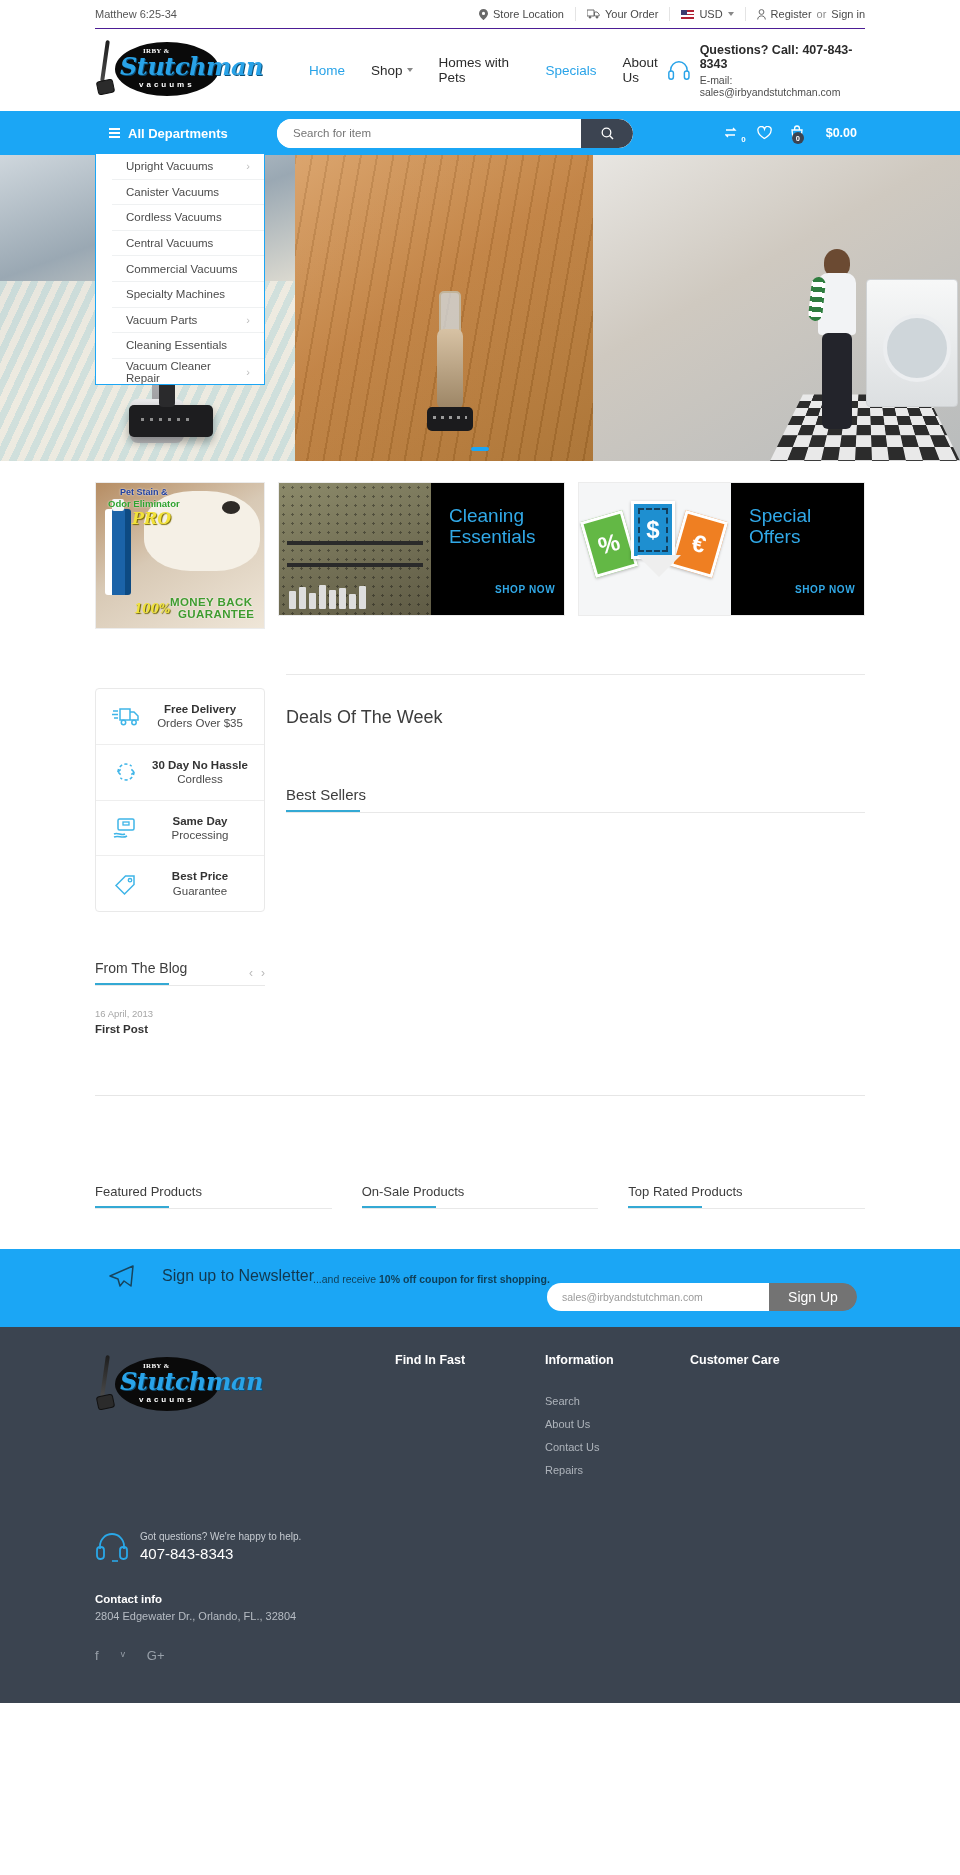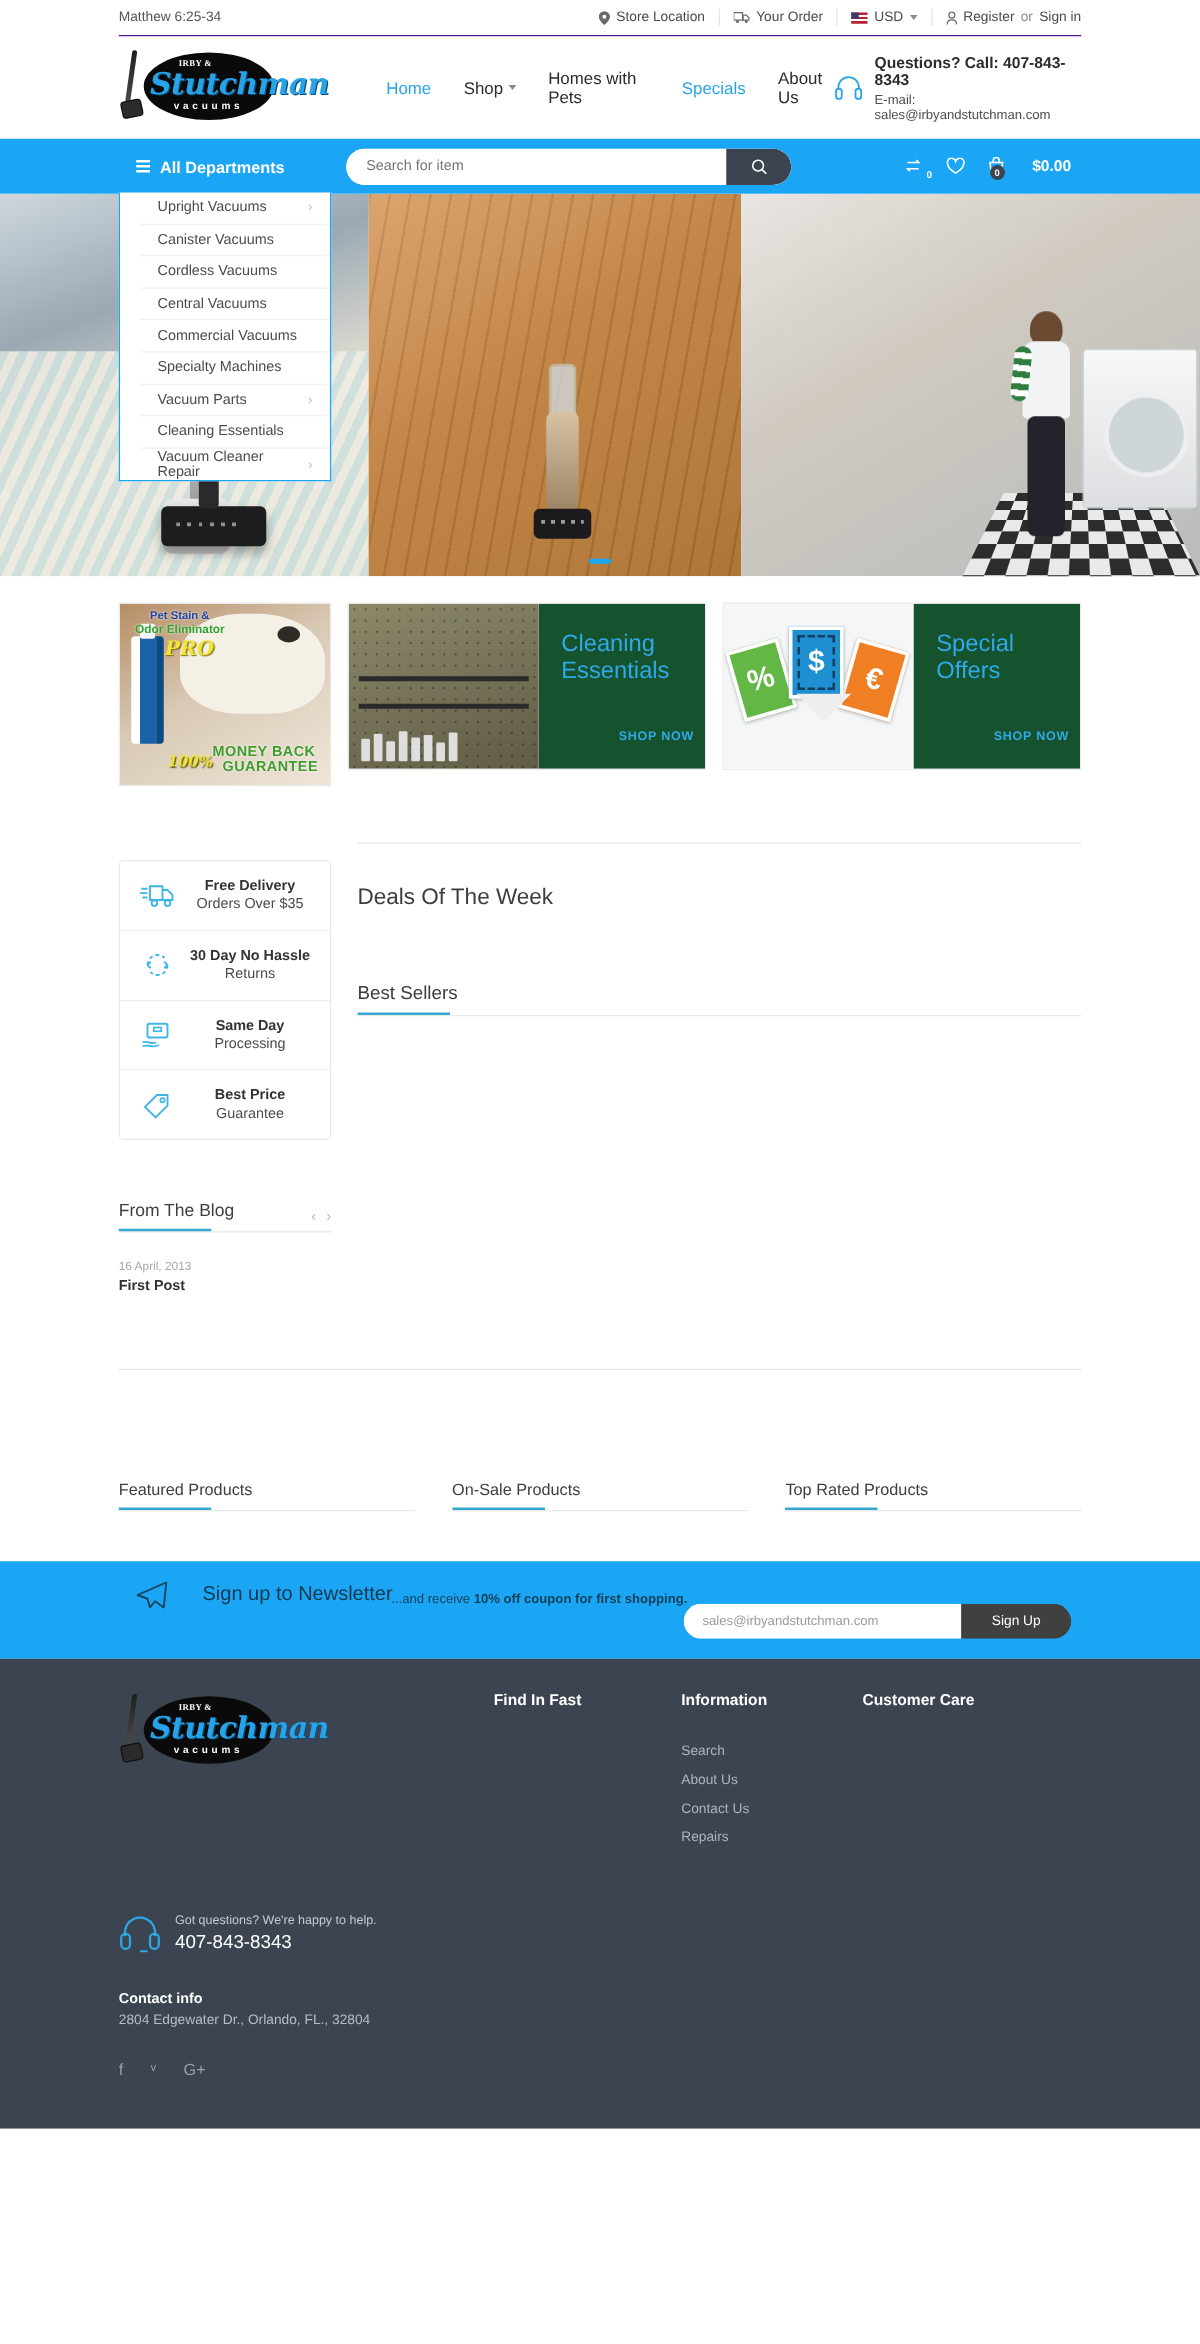--- a/index.html
+++ b/index.html
@@ -272,21 +272,21 @@
 
   .wide-img { width: 152px; height: 100%; position: relative; overflow: hidden; }
   .shelf-bg { position: absolute; inset: 0; background: linear-gradient(160deg,#8c8a6a,#5f5b45); }
   .pegboard { position: absolute; inset: 0; background-size: 9px 9px;
     background-image: radial-gradient(circle, rgba(0,0,0,.35) 1px, transparent 1.2px); }
   .shelf {
     position: absolute; left: 8px; width: 136px; height: 4px; background: #2a2a2a;
   }
   .bottlegrp { position: absolute; bottom: 6px; left: 10px; display: flex; gap: 3px; align-items: flex-end; }
   .bottlegrp i { display: block; width: 7px; background: #dedede; border-radius: 1px; }
-  .wide-txt { flex: 1; position: relative; background: #14532d; }
+  .wide-txt { flex: 1; position: relative; background: #000000; }
   .wide-title {
     position: absolute; left: 18px; top: 22px; font-size: 19px;
     color: #31a9e8; line-height: 1.12; font-family: "Liberation Sans", sans-serif;
   }
   .shopnow {
     position: absolute; left: 64px; bottom: 20px; font-size: 10px;
     font-weight: bold; color: #31a9e8; letter-spacing: .6px;
   }
   .coupons { position: absolute; left: 6px; top: 10px; width: 140px; height: 90px; }
   .cp { position: absolute; width: 44px; height: 58px; border: 3px solid #fff; box-shadow: 0 1px 3px rgba(0,0,0,.25); }
@@ -348,21 +348,21 @@
   .news-sub b { font-weight: bold; }
   .news-form {
     position: absolute; right: 8px; top: 34px; display: flex;
     height: 28px; border-radius: 14px; overflow: hidden; width: 310px;
   }
   .news-form input {
     flex: 1; border: none; outline: none; padding: 0 15px; font-size: 10.5px;
     color: #9b9b9b; font-family: "Liberation Sans", sans-serif; background: #fff;
   }
   .news-form button {
-    width: 88px; background: #404040; color: #fff; border: none; font-size: 11px;
+    width: 88px; background: #737373; color: #fff; border: none; font-size: 14px;
     cursor: pointer; border-radius: 0 14px 14px 0; font-family: "Liberation Sans", sans-serif;
   }
 
   
   footer { background: #3b4450; width: 960px; padding-bottom: 40px; }
   .f-inner { width: 770px; margin: 0 auto; position: relative; padding-top: 26px; }
   .f-cols { display: flex; }
   .f-logo { width: 300px; }
   .f-col { width: 145px; }
   .f-col.wide1 { width: 150px; }
@@ -653,21 +653,21 @@
               <span>Orders Over $35</span>
             </div>
         </div>
         <div class="svc">
           <svg width="28" height="24" viewBox="0 0 28 24">
               <path d="M22 12a8 8 0 01-13.6 5.7M6 12a8 8 0 0113.6-5.7" fill="none" stroke="#3fb5e8" stroke-width="1.5" stroke-dasharray="3 2.4"></path>
               <path d="M6 12l2.6-2.6M6 12l2.6 2.6M22 12l-2.6-2.6M22 12l-2.6 2.6" fill="none" stroke="#3fb5e8" stroke-width="1.5"></path>
             </svg>
           <div class="t">
               <span style="font-weight:bold;color:#333">30 Day No Hassle</span>
-              <span>Returns</span>
+              <span>Cordless</span>
             </div>
         </div>
         <div class="svc">
           <svg width="28" height="24" viewBox="0 0 28 24">
               <rect x="6" y="3" width="16" height="11" rx="1.5" fill="none" stroke="#3fb5e8" stroke-width="1.5"></rect>
               <rect x="11" y="6" width="6" height="3" fill="none" stroke="#3fb5e8" stroke-width="1.3"></rect>
               <path d="M2 18c4-2 7 2 11 0M2 21c5-2 8 2 13-1" fill="none" stroke="#3fb5e8" stroke-width="1.5"></path>
             </svg>
           <div class="t">
               <span style="font-weight:bold;color:#333">Same Day</span>

